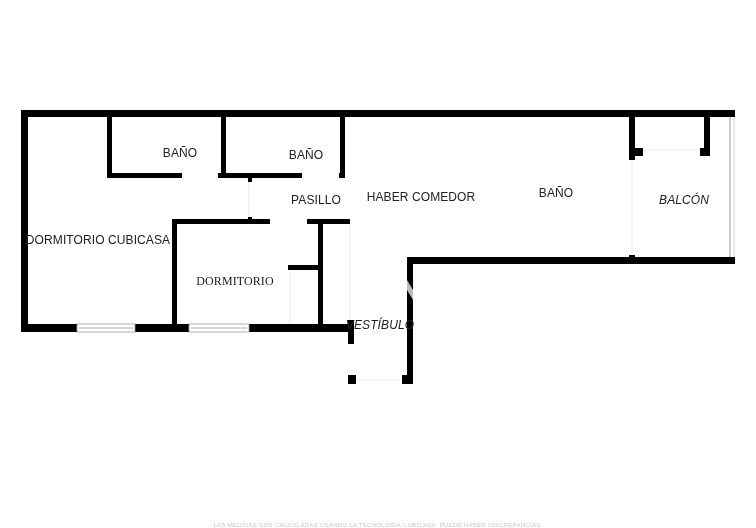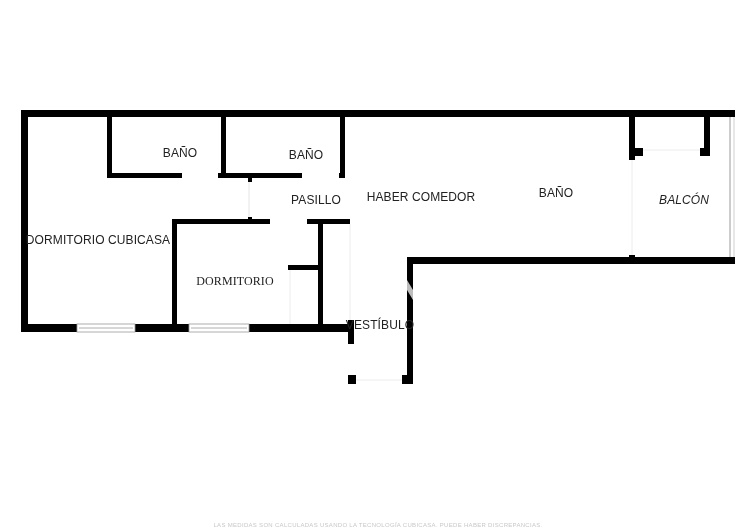--- a/index.html
+++ b/index.html
@@ -73,15 +73,15 @@
 </svg>
 
 <div class="lbl" style="left:98px;top:240px;">DORMITORIO CUBICASA</div>
 <div class="lbl" style="left:180px;top:153px;">BAÑO</div>
 <div class="lbl" style="left:306px;top:155px;">BAÑO</div>
 <div class="lbl" style="left:300px;top:200px;margin-left:16px;">PASILLO</div>
 <div class="lbl" style="left:235px;top:281px;font-family:Liberation Serif, serif;">DORMITORIO</div>
 <div class="lbl" style="left:421px;top:197px;">HABER COMEDOR</div>
 <div class="lbl" style="left:556px;top:193px;">BAÑO</div>
 <div class="lbl" style="left:684px;top:200px;font-style:italic;">BALCÓN</div>
-<div class="lbl" style="left:380px;top:325px;">VESTÍBULO</div>
+<div class="lbl" style="left:380px;top:325px;font-style:italic;">VESTÍBULO</div>
 
 <div class="footer">LAS MEDIDAS SON CALCULADAS USANDO LA TECNOLOGÍA CUBICASA. PUEDE HABER DISCREPANCIAS.</div>
 
 </body></html>

